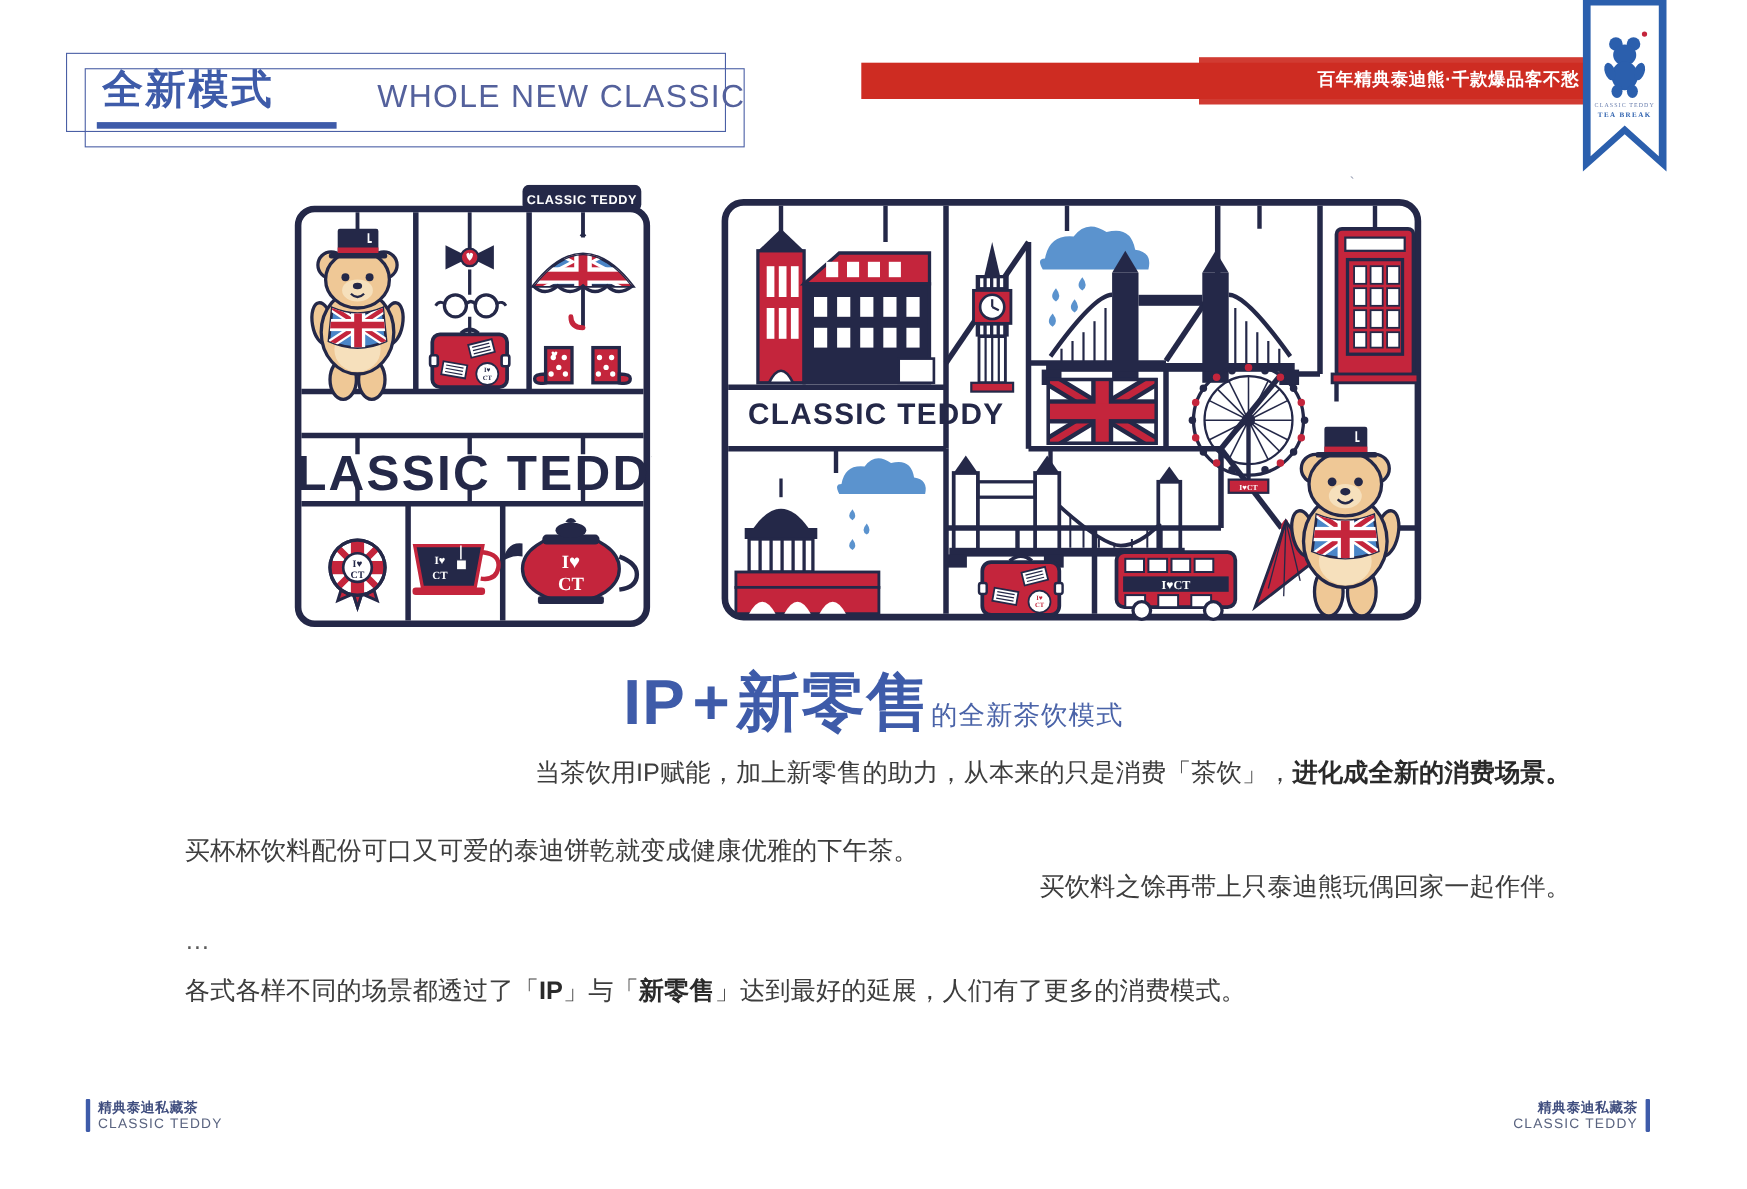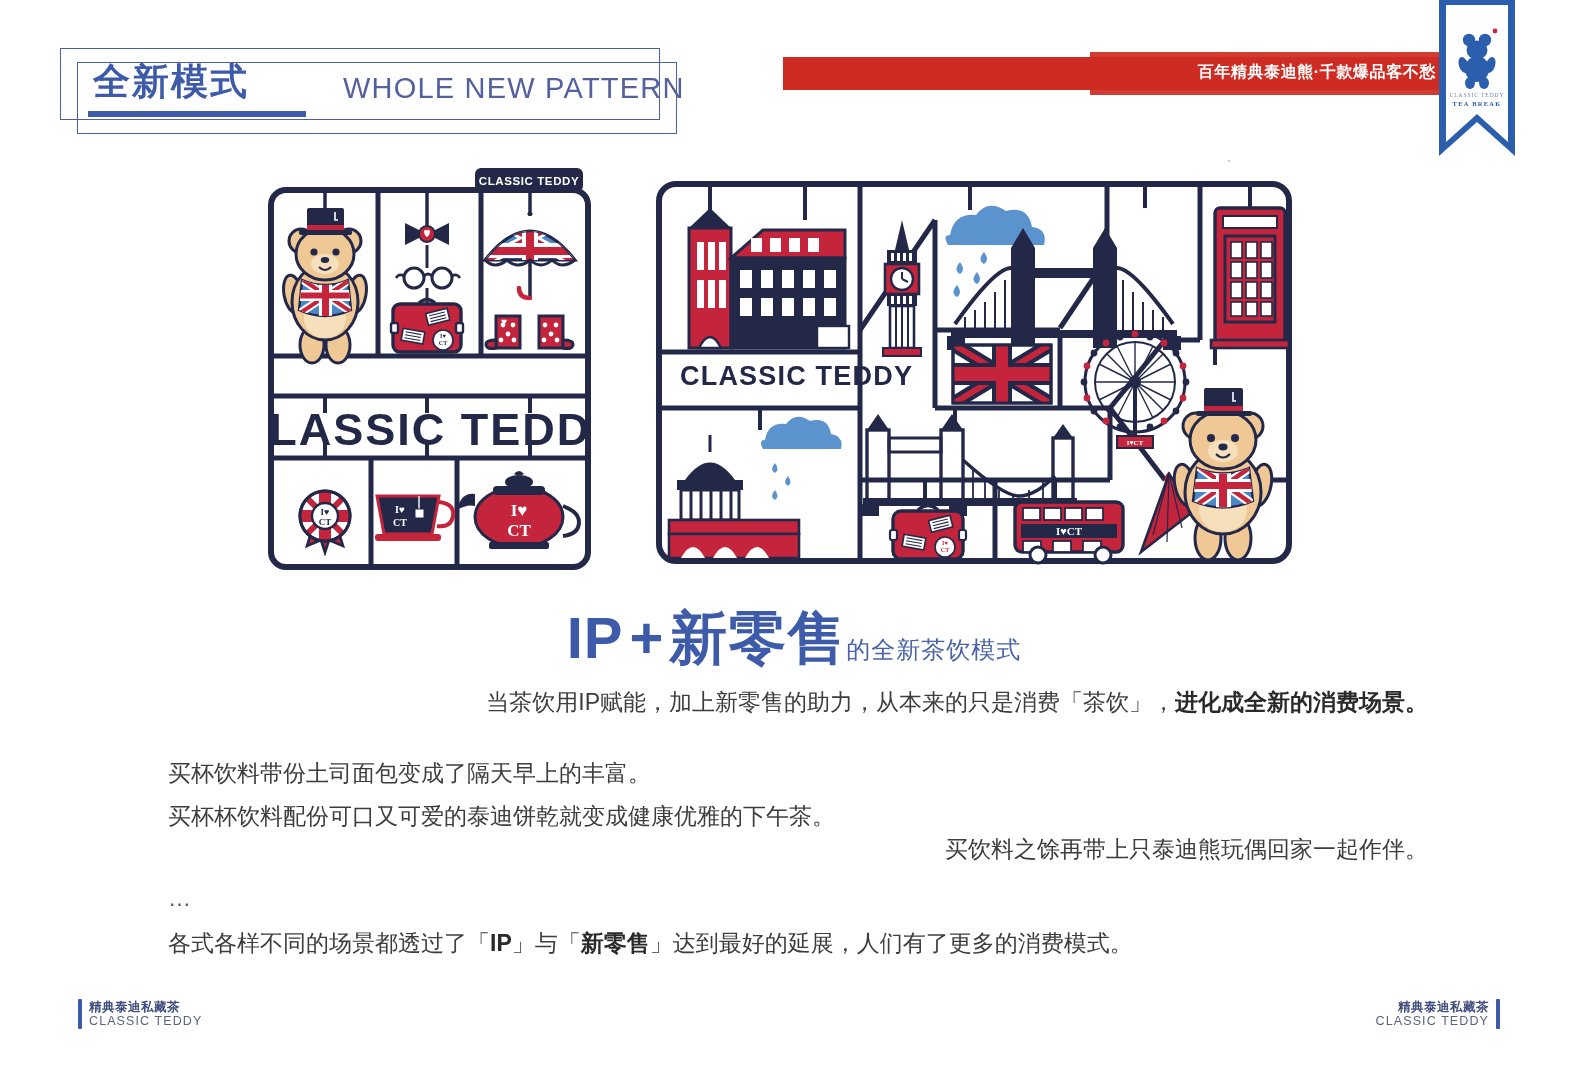--- a/index.html
+++ b/index.html
@@ -67,21 +67,21 @@
 </head>
 <body>
 
 <div class="slide">
 
   <div class="hdr">
     <div class="hdr-box-outer"></div>
     <div class="hdr-box-inner"></div>
     <div class="hdr-cn">全新模式</div>
     <div class="hdr-rule"></div>
-    <div class="hdr-en">WHOLE NEW PATTERN</div>
+    <div class="hdr-en">WHOLE NEW CLASSIC</div>
   </div>
 
   <div class="banner"></div>
   <div class="banner-step"></div>
   <div class="banner-text">百年精典泰迪熊·千款爆品客不愁</div>
 
   <svg class="ribbon" viewBox="0 0 80 162">
     <polygon points="2,2 78,2 78,160 40,126 2,160" fill="#2B5FAD"></polygon>
     <polygon points="9,9 71,9 71,146 40,118 9,146" fill="#ffffff"></polygon>
     <g fill="#2B5FAD">
@@ -680,21 +680,20 @@
       </g>
     </g>
   </svg>
 
   <div class="headline">
     <span class="h-bold">IP</span><span class="h-plus">+</span><span class="h-bold">新零售</span><span class="h-light">的全新茶饮模式</span>
   </div>
 
   <div class="body-copy">
     <p class="bl p1"><span>当茶饮用IP赋能，加上新零售的助力，从本来的只是消费「茶饮」，</span><span class="st">进化成全新的消费场景。</span></p>
-    <p class="bl p2">买杯饮料带份土司面包变成了隔天早上的丰富。</p>
     <p class="bl p3">买杯杯饮料配份可口又可爱的泰迪饼乾就变成健康优雅的下午茶。</p>
     <p class="bl p4">买饮料之馀再带上只泰迪熊玩偶回家一起作伴。</p>
     <p class="bl dots">…</p>
     <p class="bl"><span>各式各样不同的场景都透过了「</span><span class="st">IP</span><span>」与「</span><span class="st">新零售</span><span>」达到最好的延展，人们有了更多的消费模式。</span></p>
   </div>
 
   <div class="foot foot-l">
     <div class="foot-bar"></div>
     <div class="foot-txt">
       <div class="foot-cn">精典泰迪私藏茶</div>

